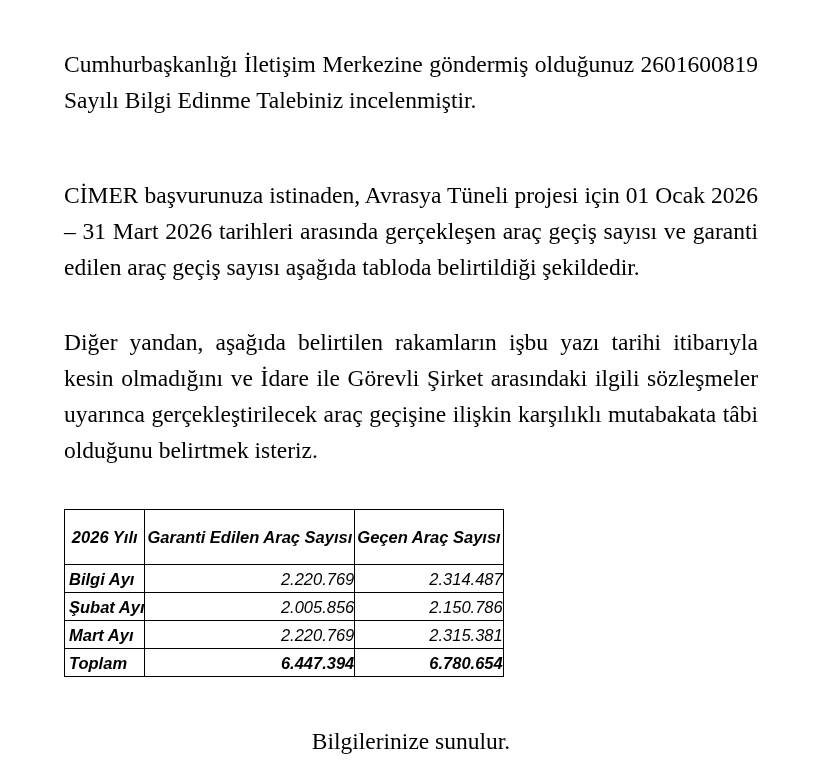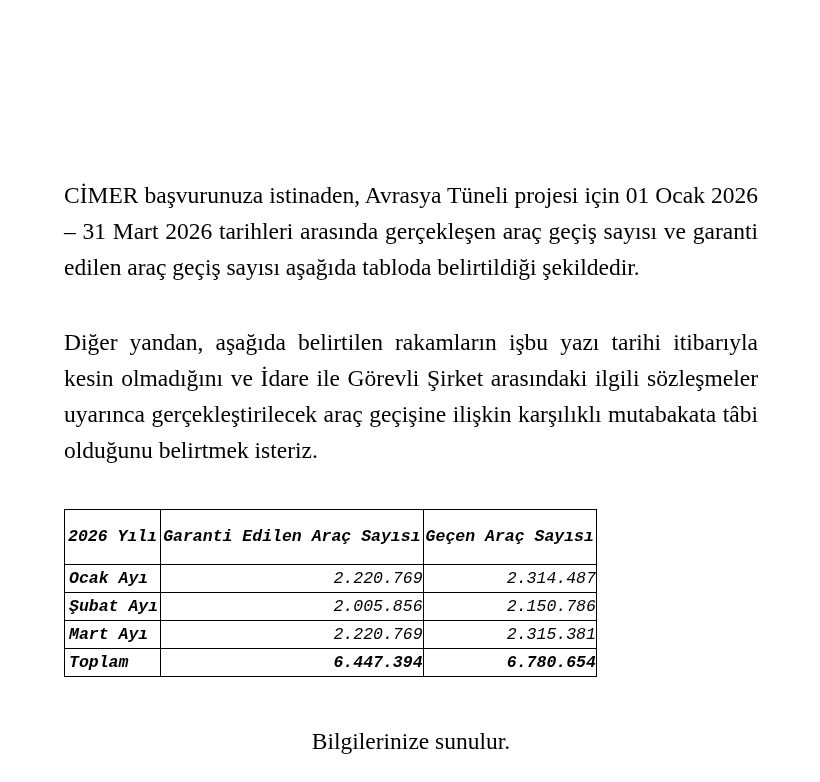--- a/index.html
+++ b/index.html
@@ -42,21 +42,21 @@
   
   .table-wrap {
     position: absolute;
     left: 64px;
     top: 509px;
   }
   table.figures {
     border-collapse: collapse;
     border-spacing: 0;
     table-layout: fixed;
-    font-family: Liberation Mono, monospace;
+    font-family: Liberation Sans, sans-serif;
   }
   table.figures th,
   table.figures td {
     border: 1.6px solid #000000;
     padding: 0;
     margin: 0;
     vertical-align: middle;
   }
   
   col.c-label { width: 74px; }
@@ -96,20 +96,21 @@
   tbody tr.total-row td.value {
     font-weight: bold;
     font-style: italic;
   }
 </style>
 </head>
 <body>
 
 <div class="page">
 
+  <p class="body-text" id="para-intro">Cumhurbaşkanlığı İletişim Merkezine göndermiş olduğunuz 2601600819 Sayılı Bilgi Edinme Talebiniz incelenmiştir.</p>
 
   <p class="body-text" id="para-scope">CİMER başvurunuza istinaden, Avrasya Tüneli projesi için 01 Ocak 2026 – 31 Mart 2026 tarihleri arasında gerçekleşen araç geçiş sayısı ve garanti edilen araç geçiş sayısı aşağıda tabloda belirtildiği şekildedir.</p>
 
   <p class="body-text" id="para-disclaimer">Diğer yandan, aşağıda belirtilen rakamların işbu yazı tarihi itibarıyla kesin olmadığını ve İdare ile Görevli Şirket arasındaki ilgili sözleşmeler uyarınca gerçekleştirilecek araç geçişine ilişkin karşılıklı mutabakata tâbi olduğunu belirtmek isteriz.</p>
 
   <div class="table-wrap">
     <table class="figures">
       <colgroup>
         <col class="c-label">
         <col class="c-guaranteed">
@@ -117,21 +118,21 @@
       </colgroup>
       <thead>
         <tr>
           <th class="head-label">2026 Yılı</th>
           <th class="head-col">Garanti Edilen Araç Sayısı</th>
           <th class="head-col">Geçen Araç Sayısı</th>
         </tr>
       </thead>
       <tbody>
         <tr>
-          <td class="row-label">Ocak Ayı</td>
+          <td class="row-label">Bilgi Ayı</td>
           <td class="value">2.220.769</td>
           <td class="value">2.314.487</td>
         </tr>
         <tr>
           <td class="row-label">Şubat Ayı</td>
           <td class="value">2.005.856</td>
           <td class="value">2.150.786</td>
         </tr>
         <tr>
           <td class="row-label">Mart Ayı</td>

